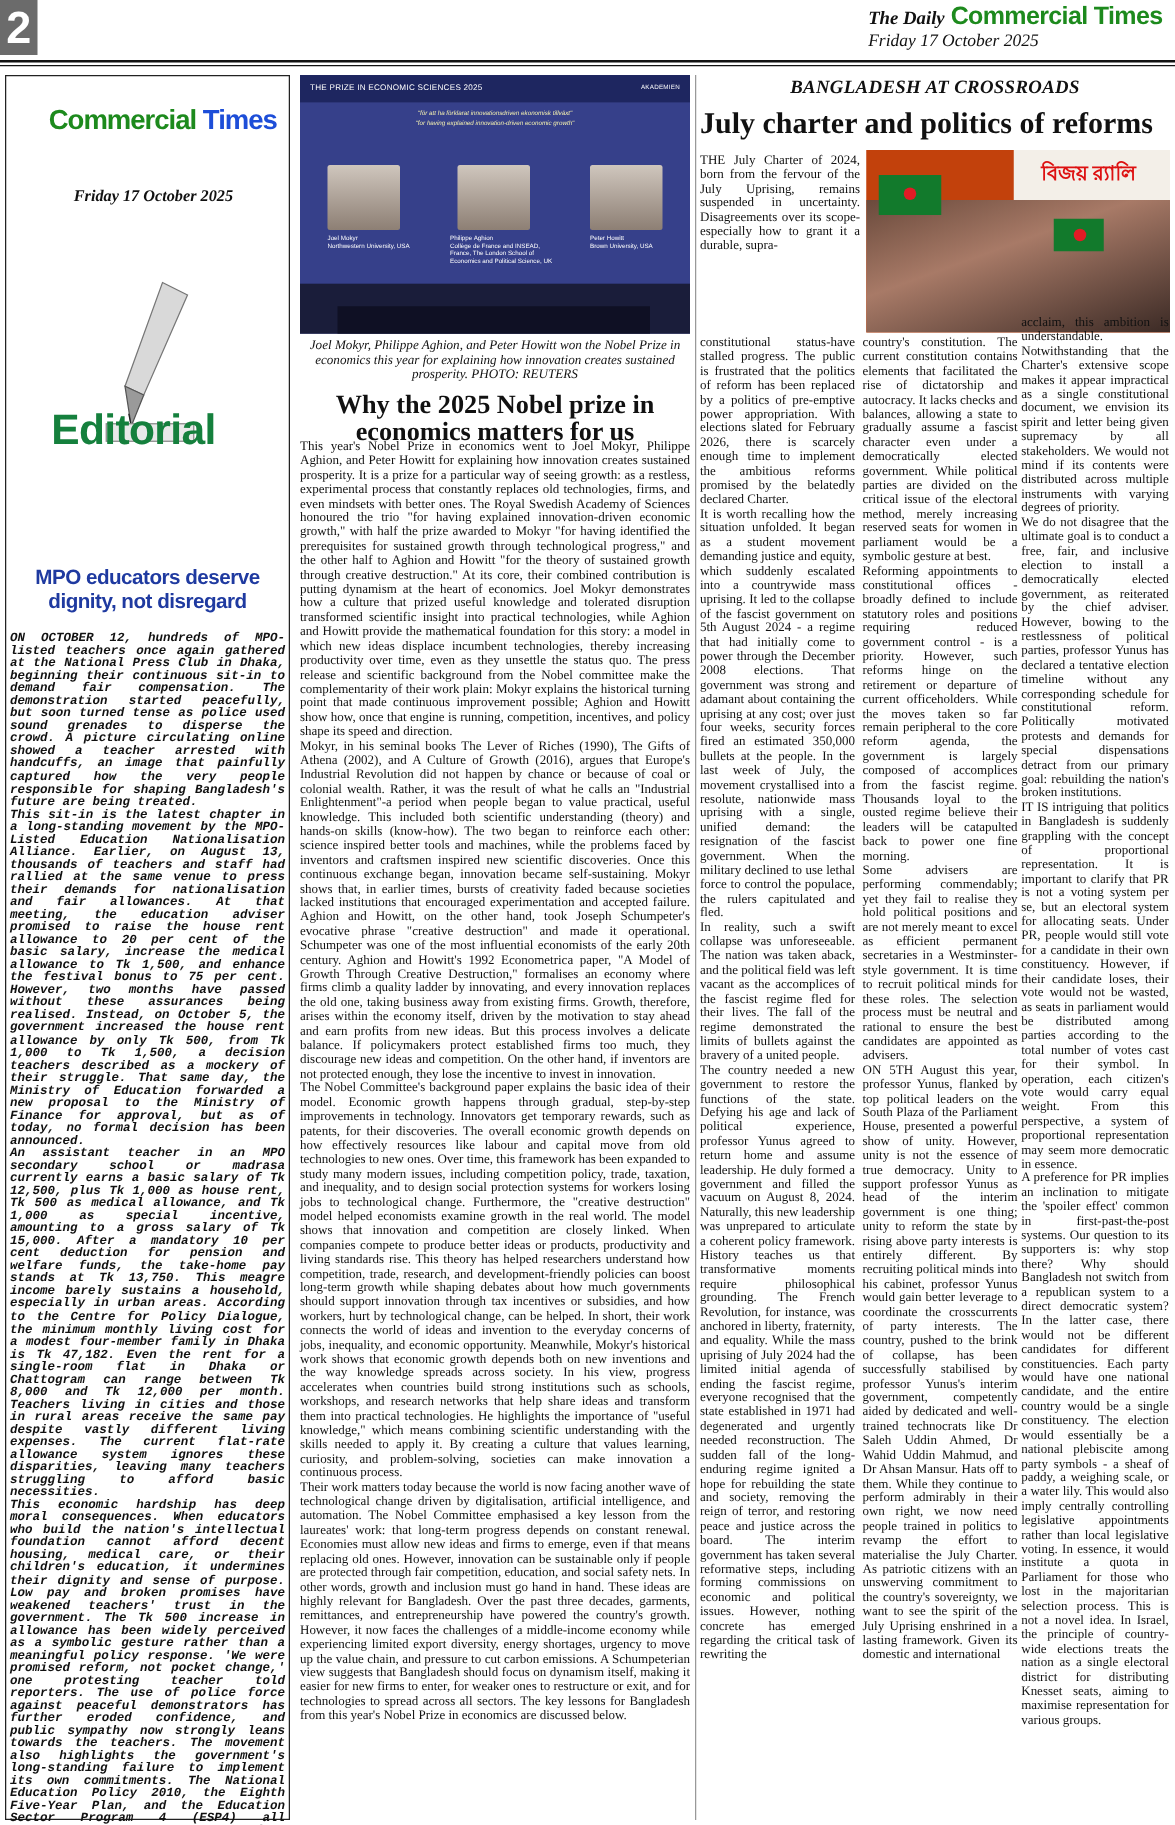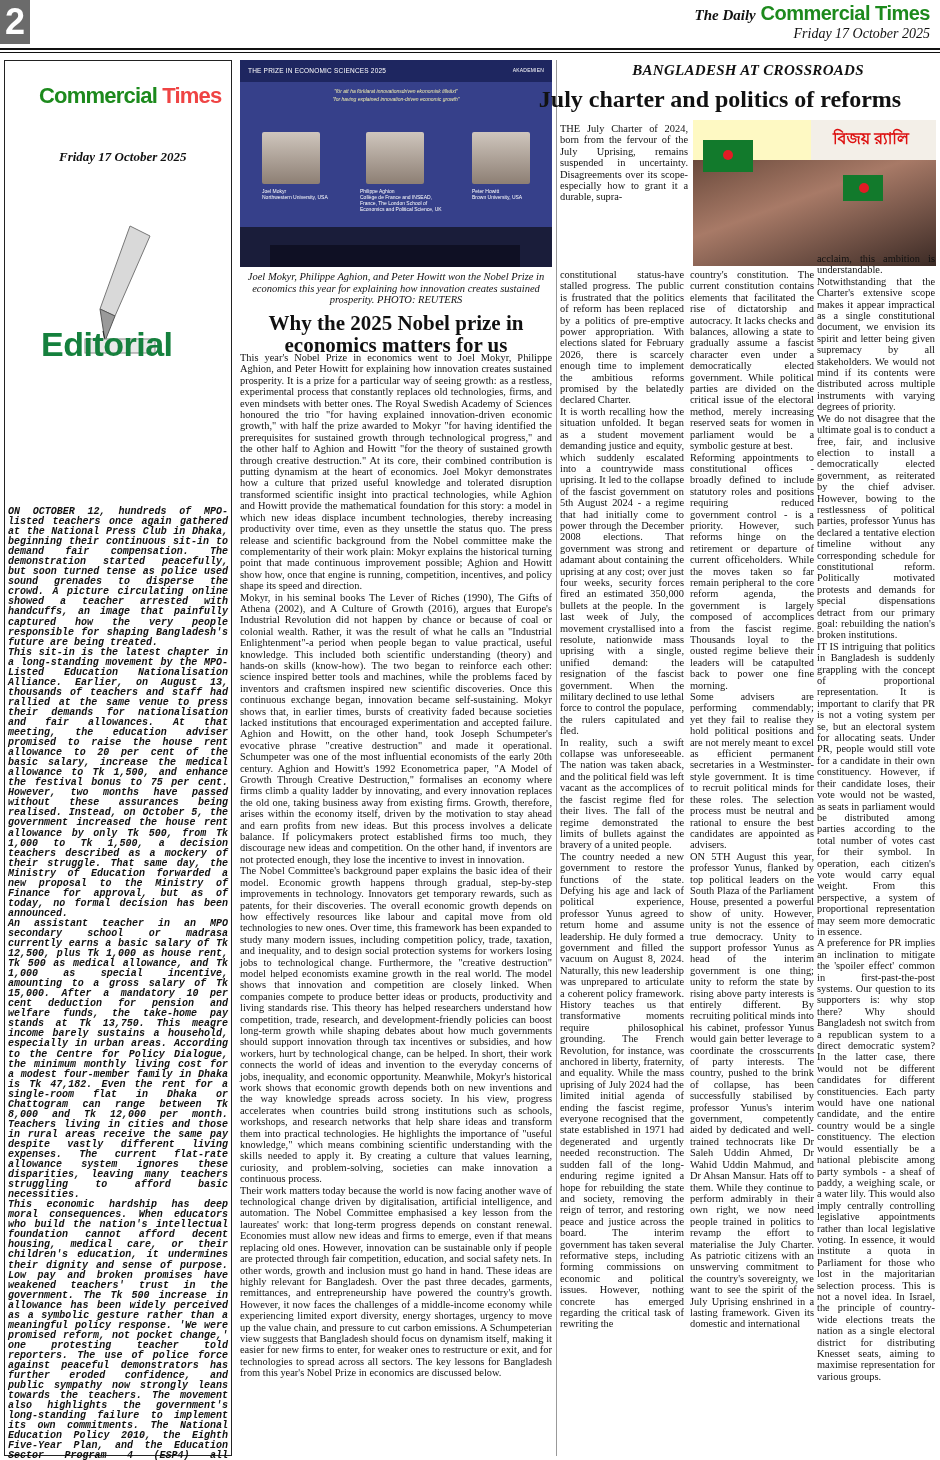--- a/index.html
+++ b/index.html
@@ -1,29 +1,29 @@
 <!DOCTYPE html>
 <html><head>
 <meta charset="utf-8">
 <style>
   html, body { margin:0; padding:0; background:#fff; }
   body { width:940px; height:1460px; position:relative; overflow:hidden; font-family:"Liberation Serif", serif; color:#111; }
   .pageno { position:absolute; left:0; top:0; width:30px; height:44px; background:#6b6b6b; color:#fff; font-family:"Liberation Sans", sans-serif; font-weight:bold; font-size:36px; line-height:44px; text-align:center; }
-  .mast { position:absolute; right:10px; top:2px; text-align:right; }
+  .mast { position:absolute; right:10px; top:2px; }
   .mast .brand { font-size:19px; font-weight:bold; white-space:nowrap; }
   .mast .brand .the { font-family:"Liberation Serif", serif; font-style:italic; font-size:15px; color:#111; }
   .mast .brand .name { font-family:"Liberation Sans", sans-serif; color:#1d8a1d; font-size:20px; letter-spacing:-0.5px; }
   .mast .date { font-style:italic; font-size:14px; margin-top:1px; }
   .rule-top { position:absolute; left:0; right:0; top:48px; border-top:2px solid #111; }
   .rule-top2 { position:absolute; left:0; right:0; top:52px; border-top:1px solid #111; }
 
   
   .leftcol { position:absolute; left:4px; top:60px; width:228px; height:1396px; border:1px solid #222; box-sizing:border-box; }
   .lc-logo { position:absolute; left:34px; top:22px; font-family:"Liberation Sans", sans-serif; font-weight:bold; font-size:22px; letter-spacing:-0.8px; color:#1d8a1d; white-space:nowrap; }
-  .lc-logo .times { color:#ef4444; }
+  .lc-logo .times { color:#1d4ed8; }
   .lc-date { position:absolute; left:54px; top:88px; font-style:italic; font-weight:bold; font-size:13px; }
   .pen { position:absolute; left:70px; top:160px; width:90px; height:140px; }
   .editorial { position:absolute; left:36px; top:264px; font-family:"Liberation Sans", sans-serif; font-weight:bold; font-size:34px; color:#15803d; letter-spacing:-0.5px; }
   .ed-head { position:absolute; left:6px; top:392px; width:214px; text-align:center; font-family:"Liberation Sans", sans-serif; font-weight:bold; font-size:16.5px; line-height:19px; color:#1f3aa0; letter-spacing:-0.4px; }
   .ed-body { position:absolute; left:3px; top:446px; width:220px; font-family:Liberation Mono, monospace; font-weight:bold; font-style:italic; font-size:10px; line-height:10.05px; text-align:justify; color:#111; }
   .ed-body p { margin:0; }
 
   
   .photo1 { position:absolute; left:240px; top:60px; width:312px; height:207px; background:#2d3570; overflow:hidden; }
   .p1-band { position:absolute; left:0; top:0; width:100%; height:22px; background:#1e2660; }
@@ -34,22 +34,22 @@
   .p1-names { position:absolute; top:106px; color:#fff; font-family:"Liberation Sans", sans-serif; font-size:5px; line-height:6px; }
   .p1-floor { position:absolute; left:0; top:167px; width:100%; height:40px; background:#1a1d3a; }
   .p1-table { position:absolute; left:30px; top:185px; width:250px; height:22px; background:#0f1024; }
   .caption1 { position:absolute; left:240px; top:271px; width:312px; text-align:center; font-style:italic; font-size:10.5px; line-height:11.5px; }
   .head1 { position:absolute; left:240px; top:312px; width:312px; text-align:center; font-weight:bold; font-size:21px; line-height:22px; }
   .body1 { position:absolute; left:240px; top:352px; width:312px; font-size:10.4px; line-height:11.4px; text-align:justify; }
   .body1 p { margin:0; }
 
   
   .kicker { position:absolute; left:560px; top:62px; width:376px; text-align:center; font-weight:bold; font-style:italic; font-size:15px; letter-spacing:0.3px; }
-  .head2 { position:absolute; left:532px; top:84px; width:376px; text-align:center; font-weight:bold; font-size:24px; line-height:30px; }
-  .photo2 { position:absolute; left:693px; top:120px; width:243px; height:146px; background:#fef9c3; overflow:hidden; }
+  .head2 { position:absolute; left:560px; top:84px; width:376px; font-weight:bold; font-size:24px; line-height:30px; }
+  .photo2 { position:absolute; left:693px; top:120px; width:243px; height:146px; background:#c2410c; overflow:hidden; }
   .banner { position:absolute; left:118px; top:0; width:125px; height:40px; background:#f3efe8; }
   .banner span { position:absolute; left:22px; top:6px; color:#d11; font-size:16px; font-weight:bold; }
   .crowd { position:absolute; left:0; top:40px; width:100%; height:106px; background:linear-gradient(160deg,#6a4a3c 0%,#a87a67 40%,#3b2a25 100%); }
   .flag { position:absolute; background:#127a2c; }
   .flag::after { content:""; position:absolute; left:40%; top:30%; width:10px; height:10px; border-radius:50%; background:#e21b25; }
   .col { position:absolute; font-size:10.4px; line-height:11.4px; text-align:justify; }
   .col p { margin:0; }
   .c1a { left:560px; top:123px; width:128px; }
   .c1b { left:560px; top:269px; width:124px; }
   .c2 { left:690px; top:269px; width:124px;font-family:Liberation Serif, serif; }
@@ -76,20 +76,21 @@
     <span class="times">Times</span>
   </div>
   <div class="lc-date">Friday 17 October 2025</div>
   <svg class="pen" viewBox="0 0 90 140">
     <polygon points="55,5 75,15 40,95 25,88" fill="#d9d9d9" stroke="#777"></polygon>
     <polygon points="25,88 40,95 30,120" fill="#9a9a9a" stroke="#555"></polygon>
     <line x1="28" y1="110" x2="30" y2="120" stroke="#222"></line>
     <rect x="10" y="118" width="70" height="14" fill="#e9e9e9" stroke="#888"></rect>
   </svg>
   <div class="editorial">Editorial</div>
+  <div class="ed-head">MPO educators deserve dignity, not disregard</div>
   <div class="ed-body">
     <p>ON OCTOBER 12, hundreds of MPO-listed teachers once again gathered at the National Press Club in Dhaka, beginning their continuous sit-in to demand fair compensation. The demonstration started peacefully, but soon turned tense as police used sound grenades to disperse the crowd. A picture circulating online showed a teacher arrested with handcuffs, an image that painfully captured how the very people responsible for shaping Bangladesh's future are being treated.</p>
     <p>This sit-in is the latest chapter in a long-standing movement by the MPO-Listed Education Nationalisation Alliance. Earlier, on August 13, thousands of teachers and staff had rallied at the same venue to press their demands for nationalisation and fair allowances. At that meeting, the education adviser promised to raise the house rent allowance to 20 per cent of the basic salary, increase the medical allowance to Tk 1,500, and enhance the festival bonus to 75 per cent. However, two months have passed without these assurances being realised. Instead, on October 5, the government increased the house rent allowance by only Tk 500, from Tk 1,000 to Tk 1,500, a decision teachers described as a mockery of their struggle. That same day, the Ministry of Education forwarded a new proposal to the Ministry of Finance for approval, but as of today, no formal decision has been announced.</p>
     <p>An assistant teacher in an MPO secondary school or madrasa currently earns a basic salary of Tk 12,500, plus Tk 1,000 as house rent, Tk 500 as medical allowance, and Tk 1,000 as special incentive, amounting to a gross salary of Tk 15,000. After a mandatory 10 per cent deduction for pension and welfare funds, the take-home pay stands at Tk 13,750. This meagre income barely sustains a household, especially in urban areas. According to the Centre for Policy Dialogue, the minimum monthly living cost for a modest four-member family in Dhaka is Tk 47,182. Even the rent for a single-room flat in Dhaka or Chattogram can range between Tk 8,000 and Tk 12,000 per month. Teachers living in cities and those in rural areas receive the same pay despite vastly different living expenses. The current flat-rate allowance system ignores these disparities, leaving many teachers struggling to afford basic necessities.</p>
     <p>This economic hardship has deep moral consequences. When educators who build the nation's intellectual foundation cannot afford decent housing, medical care, or their children's education, it undermines their dignity and sense of purpose. Low pay and broken promises have weakened teachers' trust in the government. The Tk 500 increase in allowance has been widely perceived as a symbolic gesture rather than a meaningful policy response. 'We were promised reform, not pocket change,' one protesting teacher told reporters. The use of police force against peaceful demonstrators has further eroded confidence, and public sympathy now strongly leans towards the teachers. The movement also highlights the government's long-standing failure to implement its own commitments. The National Education Policy 2010, the Eighth Five-Year Plan, and the Education Sector Program 4 (ESP4) all emphasise improving teacher welfare and ensuring fair pay. Yet, these commitments remain largely unfulfilled. Teachers' dissatisfaction has reached a breaking point, and the protests are the result of accumulated frustration rather than sudden unrest. Underpaid and overworked, many educators are now questioning whether teaching remains a viable profession at all. A 2024 survey by Transparency International Bangladesh revealed that nearly 68 per cent of MPO teachers had considered leaving the profession due to financial hardship.</p>
     <p>Research has consistently shown that teacher compensation directly affects classroom quality. Studies by Dalton and Marcenaro (2023) demonstrate that low salaries correlate with higher absenteeism, weaker classroom engagement, and increased turnover. In Bangladesh, many teachers supplement their income through private tutoring, reducing the time and energy available for lesson preparation or student mentoring.</p>
   </div>
 </div>
 
 <div class="photo1">

